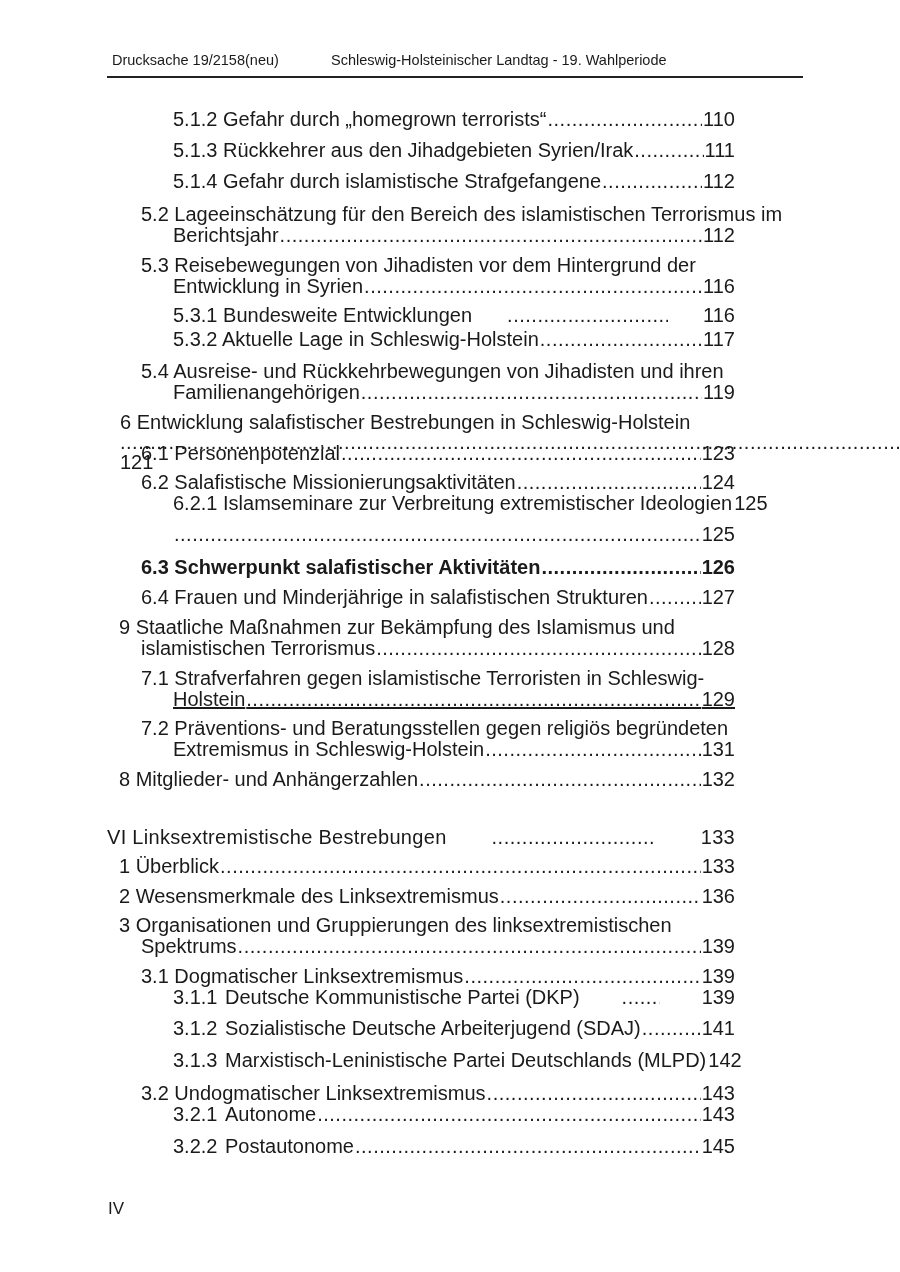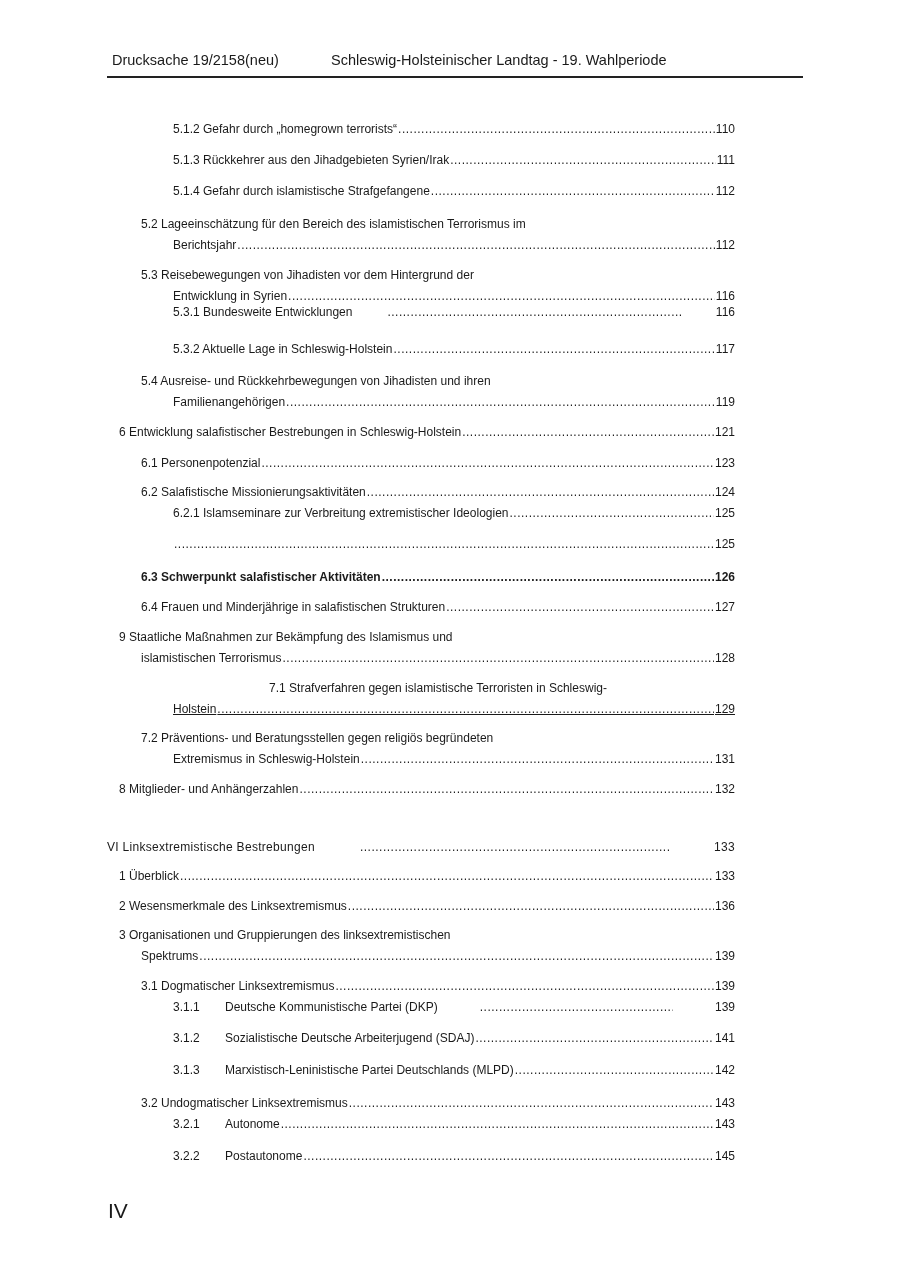--- a/index.html
+++ b/index.html
@@ -2,30 +2,30 @@
 <html><head>
   <meta charset="utf-8">
   <style>
     html, body { margin: 0; padding: 0; background: #ffffff; }
     body { width: 900px; height: 1272px; position: relative; overflow: hidden;
            font-family: "Liberation Sans", sans-serif; color: #1a1a1a; }
     .header { position: absolute; left: 112px; top: 52px; font-size: 14.5px; }
     .header .doc { position: absolute; left: 0; white-space: nowrap; }
     .header .parl { position: absolute; left: 219px; white-space: nowrap; }
     .rule { position: absolute; left: 107px; top: 76px; width: 696px; height: 1.5px; background: #222; }
-    .toc-line { position: absolute; display: flex; align-items: baseline; font-size: 12px;
-                line-height: 20px; white-space: nowrap; right: 165px; margin-top: 10px; }
+    .toc-line { position: absolute; display: flex; align-items: baseline; font-size: 20px;
+                line-height: 20px; white-space: nowrap; right: 165px; }
     .toc-line.plain { display: block; }
     .toc-line .title { flex: 0 0 auto; }
     .toc-line .dots { flex: 1 1 auto; overflow: hidden; margin: 0 1px; letter-spacing: 0.5px; }
     .toc-line .dots::before { content: "......................................................................................................................................................................................"; }
     .toc-line .page { flex: 0 0 auto; }
     .num { display: inline-block; }
     .num.w { width: 52px; }
-    .footer { position: absolute; left: 108px; top: 1199px; font-size: 21px; }
+    .footer { position: absolute; left: 108px; top: 1199px; font-size: 17px; }
   </style>
 </head>
 <body>
 
 <div class="header">
   <span class="doc">Drucksache 19/2158(neu)</span>
   <span class="parl">Schleswig-Holsteinischer Landtag - 19. Wahlperiode</span>
 </div>
 <div class="rule"></div>
 
@@ -56,40 +56,40 @@
       <span class="page">112</span>
   </div>
 
   <div class="toc-line plain" style="left:141px; top:255px;">5.3 Reisebewegungen von Jihadisten vor dem Hintergrund der</div>
   <div class="toc-line" style="left:173px; top:276px;">
     <span class="title">Entwicklung in Syrien</span>
       <span class="dots"></span>
       <span class="page">116</span>
   </div>
 
-  <div class="toc-line" style="left:173px; top:292px;gap:34px;">
+  <div class="toc-line" style="left:173px; top:305px;gap:34px;">
     <span class="title">5.3.1 Bundesweite Entwicklungen</span>
       <span class="dots"></span>
       <span class="page">116</span>
   </div>
 
   <div class="toc-line" style="left:173px; top:329px;">
     <span class="title">5.3.2 Aktuelle Lage in Schleswig-Holstein</span>
       <span class="dots"></span>
       <span class="page">117</span>
   </div>
 
   <div class="toc-line plain" style="left:141px; top:361px;">5.4 Ausreise- und Rückkehrbewegungen von Jihadisten und ihren</div>
   <div class="toc-line" style="left:173px; top:382px;">
     <span class="title">Familienangehörigen</span>
       <span class="dots"></span>
       <span class="page">119</span>
   </div>
 
-  <div class="toc-line" style="left:119px; top:412px;">
+  <div class="toc-line" style="left:119px; top:412px;flex-direction:column;">
     <span class="title">6 Entwicklung salafistischer Bestrebungen in Schleswig-Holstein</span>
       <span class="dots"></span>
       <span class="page">121</span>
   </div>
 
   <div class="toc-line" style="left:141px; top:443px;">
     <span class="title">6.1 Personenpotenzial</span>
       <span class="dots"></span>
       <span class="page">123</span>
   </div>
@@ -123,21 +123,21 @@
       <span class="page">127</span>
   </div>
 
   <div class="toc-line plain" style="left:119px; top:617px;">9 Staatliche Maßnahmen zur Bekämpfung des Islamismus und</div>
   <div class="toc-line" style="left:141px; top:638px;">
     <span class="title">islamistischen Terrorismus</span>
       <span class="dots"></span>
       <span class="page">128</span>
   </div>
 
-  <div class="toc-line plain" style="left:141px; top:668px;text-align:center;">7.1 Strafverfahren gegen islamistische Terroristen in Schleswig-</div>
+  <div class="toc-line plain" style="left:141px; top:668px;">7.1 Strafverfahren gegen islamistische Terroristen in Schleswig-</div>
   <div class="toc-line" style="left:173px; top:689px;text-decoration:underline;">
     <span class="title">Holstein</span>
       <span class="dots"></span>
       <span class="page">129</span>
   </div>
 
   <div class="toc-line plain" style="left:141px; top:718px;">7.2 Präventions- und Beratungsstellen gegen religiös begründeten</div>
   <div class="toc-line" style="left:173px; top:739px;">
     <span class="title">Extremismus in Schleswig-Holstein</span>
       <span class="dots"></span>

